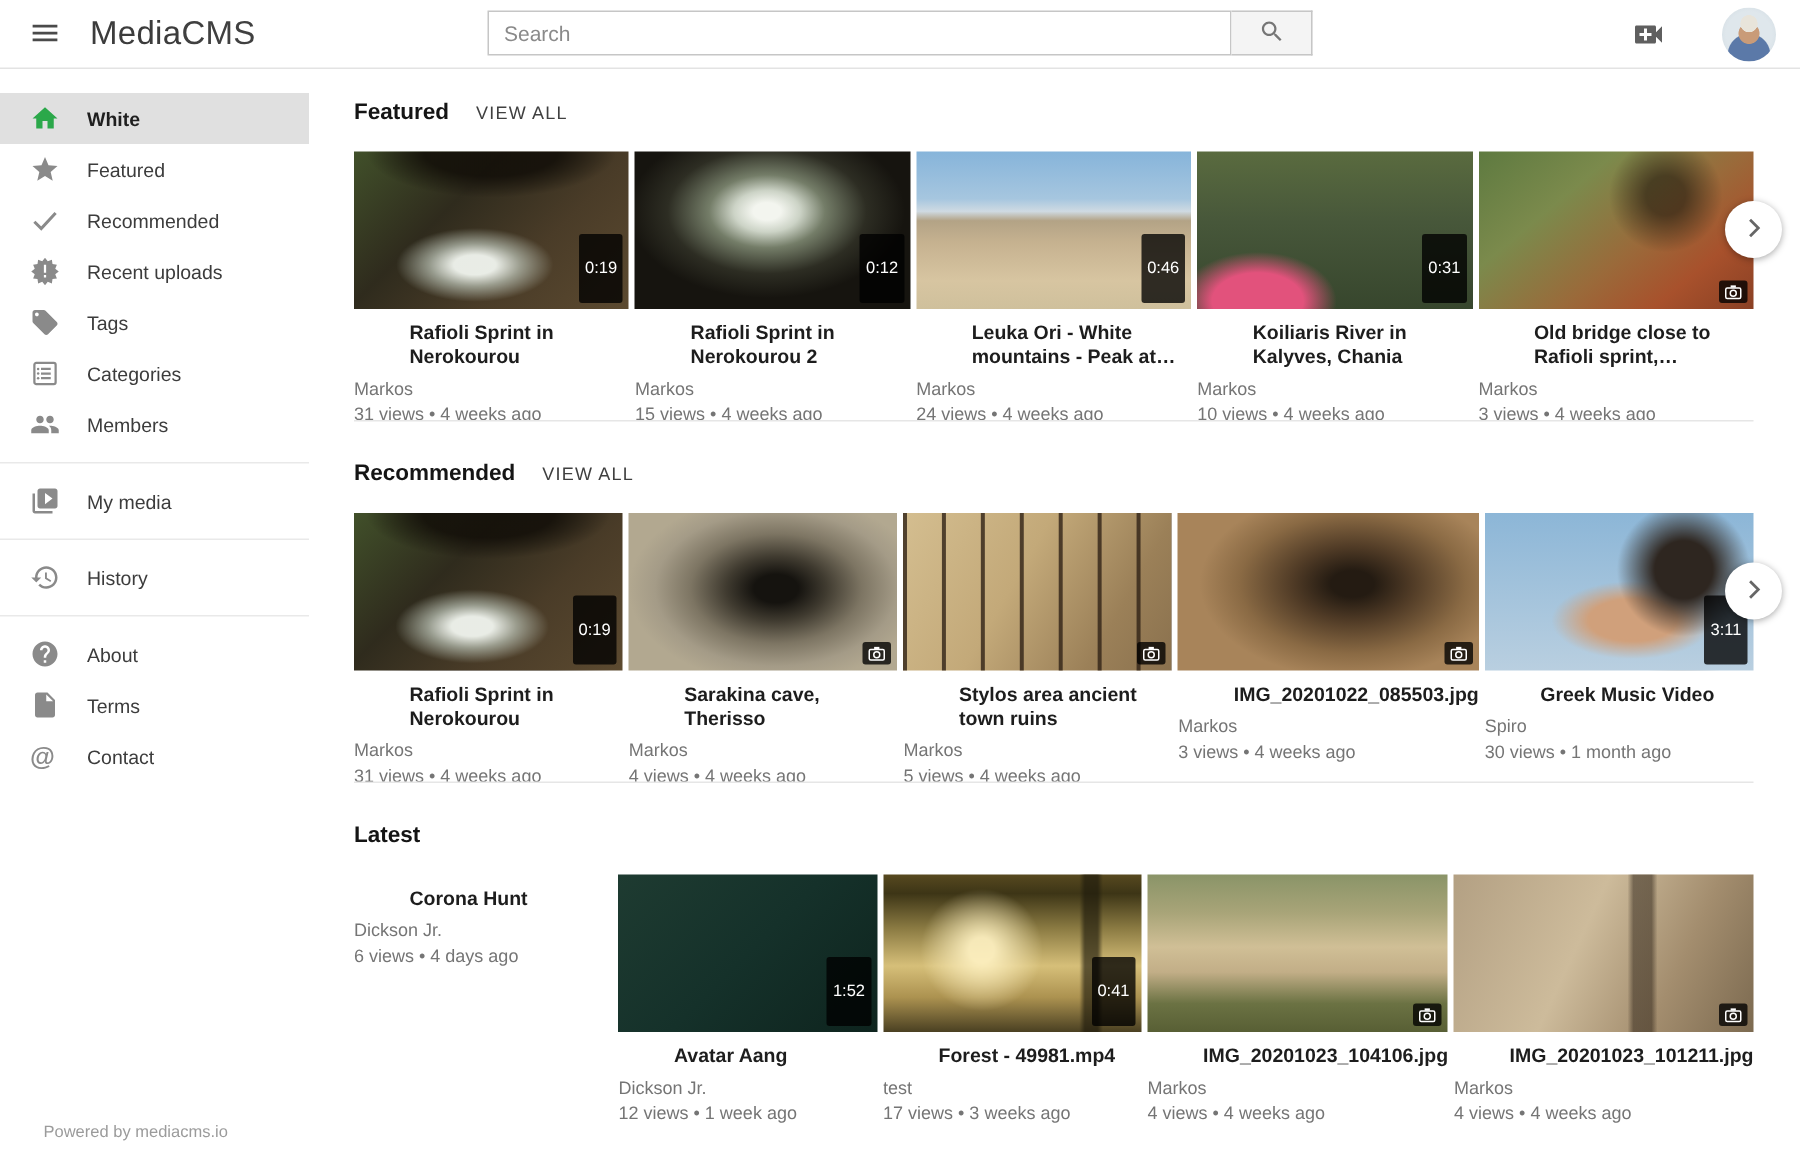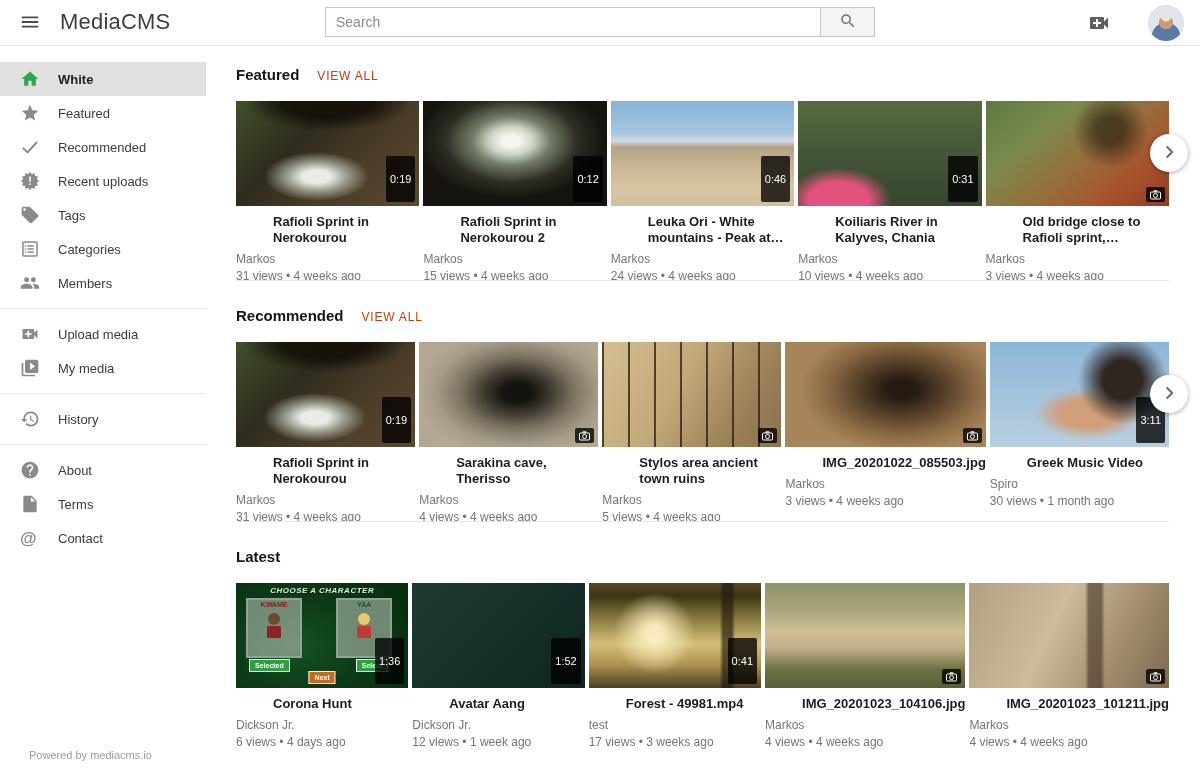--- a/index.html
+++ b/index.html
@@ -40,21 +40,21 @@
   .nav-div { border-top:1px solid #e9e9e9; margin:8px 0; width:206px; }
   .at-glyph { font-size:17px; font-weight:bold; color:#8a8a8a; line-height:1; }
   .sb-footer { position:absolute; left:29px; bottom:14px; font-size:11px; color:#9b9b9b; }
 
   
   .main { position:absolute; top:46px; left:236px; width:933px; padding-top:20px; }
   .section { border-bottom:1px solid #e6e6e6; margin-bottom:26px; }
   .section.last { border-bottom:none; }
   .sec-head { display:flex; align-items:baseline; gap:18px; margin-bottom:18px; }
   .sec-title { font-size:15px; font-weight:bold; color:#151515; }
-  .view-all { font-size:12px; color:#c2410c; letter-spacing:.8px; cursor:pointer; }
+  .view-all { font-size:12px; color:#404040; letter-spacing:.8px; cursor:pointer; }
   .cards { display:grid; grid-template-columns:repeat(5,1fr); column-gap:4px; position:relative; }
   .card { cursor:pointer; }
   .thumb { position:relative; height:105px; background:#888; }
   .dur { position:absolute; right:4px; bottom:4px; background:rgba(0,0,0,.78); color:#fff;
     font-size:11px; line-height:14px; padding:16px 4px; border-radius:2px; }
   .dur-photo { display:flex; align-items:center; padding:2px 3px; }
   .meta { height:74px; padding-top:8px; overflow:hidden; }
   .title { font-size:13px; font-weight:bold; color:#1d1d1d; line-height:16px; margin-bottom:6px;
     display:-webkit-box; -webkit-line-clamp:2; -webkit-box-orient:vertical; overflow:hidden;margin-left:37px; }
   .author { font-size:12px; color:#757575; margin-bottom:3px; }
@@ -214,28 +214,20 @@
           <svg width="20" height="20" viewBox="0 0 24 24">
             <path fill="#8a8a8a" d="M16 11c1.66 0 2.99-1.34 2.99-3S17.66 5 16 5c-1.66 0-3 1.34-3 3s1.34 3 3 3zm-8 0c1.66 0 2.99-1.34 2.99-3S9.66 5 8 5C6.34 5 5 6.34 5 8s1.34 3 3 3zm0 2c-2.33 0-7 1.17-7 3.5V19h14v-2.5c0-2.33-4.67-3.5-7-3.5zm8 0c-.29 0-.62.02-.97.05 1.16.84 1.97 1.97 1.97 3.45V19h6v-2.5c0-2.33-4.67-3.5-7-3.5z"></path>
           </svg>
         </span>
       <span class="lbl">Members</span>
     </div>
     <div class="nav-div"></div>
     <div class="nav-item">
       <span class="ic">
           <svg width="20" height="20" viewBox="0 0 24 24">
-            <path fill="#8a8a8a" d="M17 10.5V7c0-.55-.45-1-1-1H4c-.55 0-1 .45-1 1v10c0 .55.45 1 1 1h12c.55 0 1-.45 1-1v-3.5l4 4v-11l-4 4zM14 13h-3v3H9v-3H6v-2h3V8h2v3h3v2z"></path>
-          </svg>
-        </span>
-      <span class="lbl">Upload media</span>
-    </div>
-    <div class="nav-item">
-      <span class="ic">
-          <svg width="20" height="20" viewBox="0 0 24 24">
             <path fill="#8a8a8a" d="M4 6H2v14c0 1.1.9 2 2 2h14v-2H4V6zm16-4H8c-1.1 0-2 .9-2 2v12c0 1.1.9 2 2 2h12c1.1 0 2-.9 2-2V4c0-1.1-.9-2-2-2zm-8 12.5v-9l6 4.5-6 4.5z"></path>
           </svg>
         </span>
       <span class="lbl">My media</span>
     </div>
     <div class="nav-div"></div>
     <div class="nav-item">
       <span class="ic">
           <svg width="20" height="20" viewBox="0 0 24 24">
             <path fill="#8a8a8a" d="M13 3c-4.97 0-9 4.03-9 9H1l3.89 3.89.07.14L9 12H6c0-3.87 3.13-7 7-7s7 3.13 7 7-3.13 7-7 7c-1.93 0-3.68-.79-4.94-2.06l-1.42 1.42C8.27 19.99 10.51 21 13 21c4.97 0 9-4.03 9-9s-4.03-9-9-9zm-1 5v5l4.28 2.54.72-1.21-3.5-2.08V8z"></path>
@@ -423,41 +415,20 @@
       </button>
     </div>
   </div>
 
   <div class="section last">
     <div class="sec-head">
       <span class="sec-title">Latest</span>
     </div>
     <div class="cards">
       <div class="card">
-        <div class="thumb t-corona">
-          <div class="ch-title">CHOOSE A CHARACTER</div>
-          <div class="ch-box l">
-            <div class="ch-name l">KWAME</div>
-            <div class="ch-fig fig-kwame">
-                <div class="ch-head"></div>
-                <div class="ch-body"></div>
-              </div>
-          </div>
-          <div class="ch-box r">
-            <div class="ch-name r">YAA</div>
-            <div class="ch-fig fig-yaa">
-                <div class="ch-head"></div>
-                <div class="ch-body"></div>
-              </div>
-          </div>
-          <span class="ch-btn selected">Selected</span>
-          <span class="ch-btn select">Select</span>
-          <span class="ch-btn next">Next</span>
-          <span class="dur">1:36</span>
-        </div>
         <div class="meta">
           <div class="title">Corona Hunt</div>
           <div class="author">Dickson Jr.</div>
           <div class="views">6 views • 4 days ago</div>
         </div>
       </div>
       <div class="card">
         <div class="thumb t-aang">
           <span class="dur">1:52</span>
         </div>

